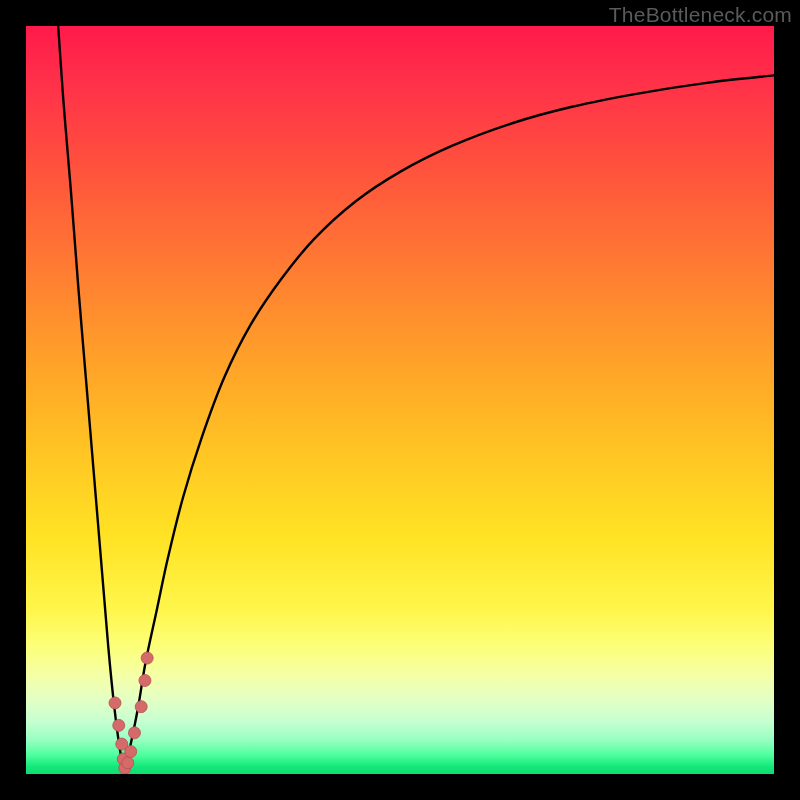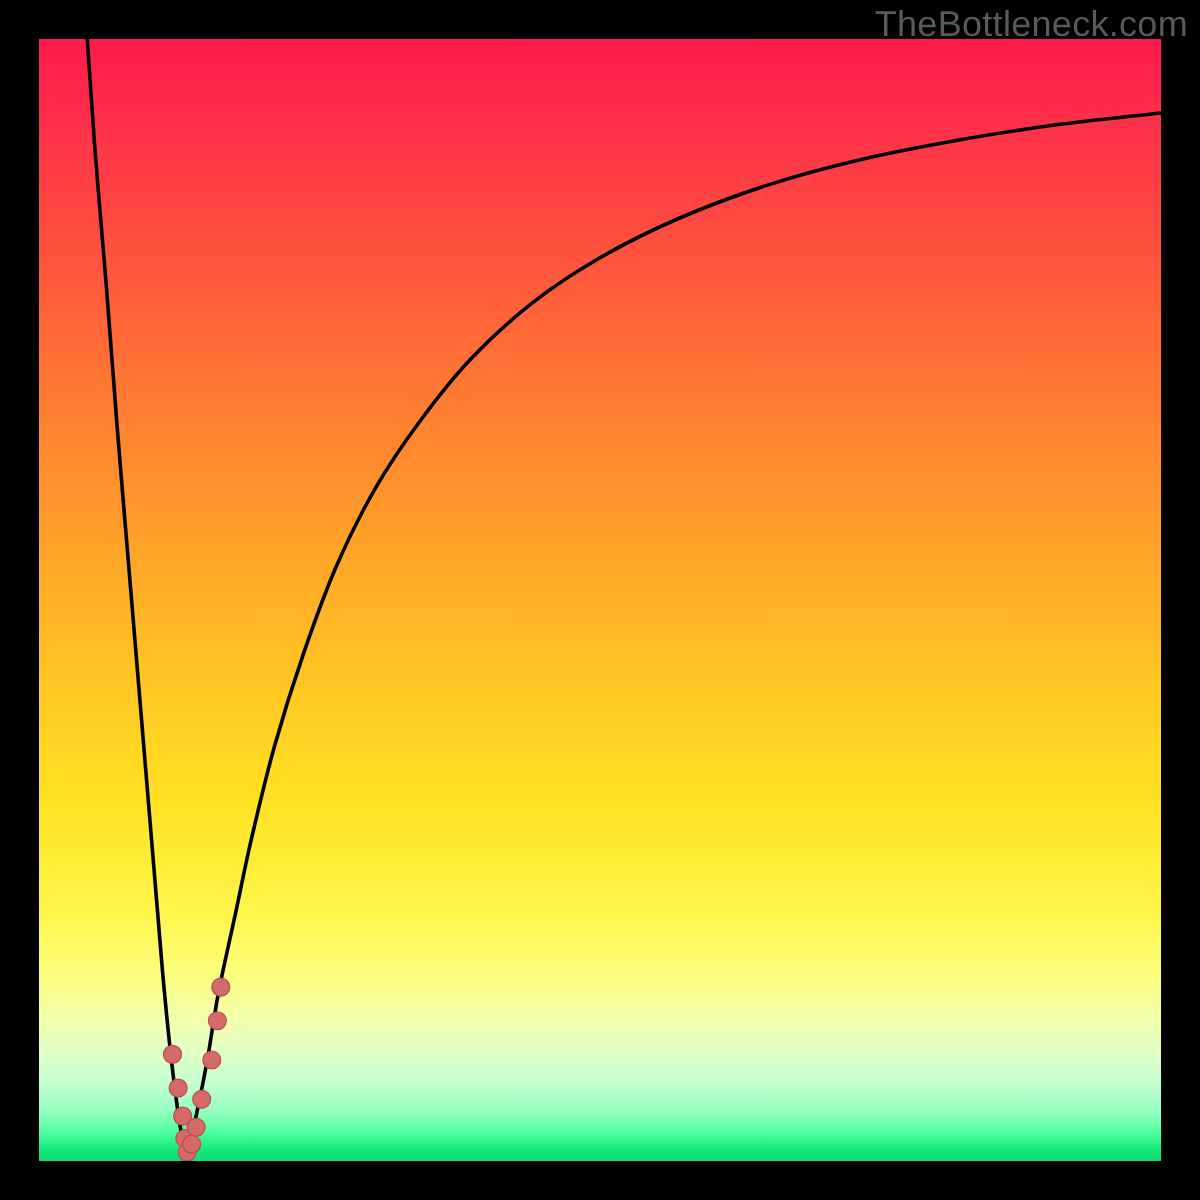--- a/index.html
+++ b/index.html
@@ -51,21 +51,21 @@
       #96ffc1 95.5%,
       #4dff9e 97.5%,
       #14e87a 99%,
       #0fdc72 100%
     );
   }
   .watermark {
     position: absolute;
     top: 3px;
     right: 8px;
-    font-size: 24px;
+    font-size: 21px;
     font-weight: 400;
     color: #5a5a5a;
     letter-spacing: 0.2px;
     margin-left: 20px;
   }
   svg.curves {
     position: absolute;
     left: 0;
     top: 0;
     width: 100%;

